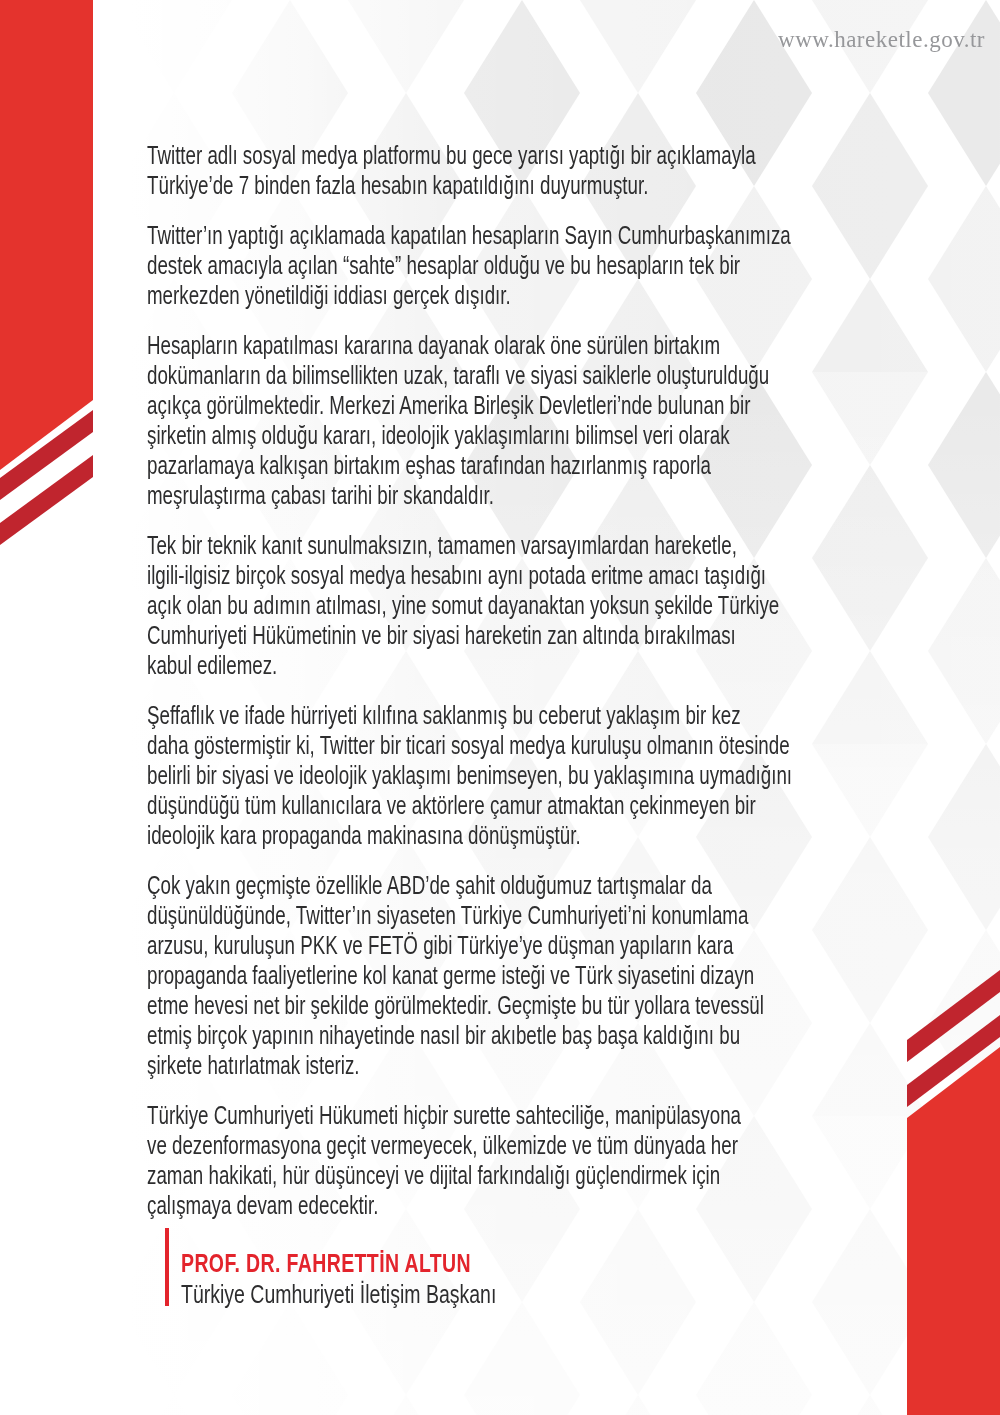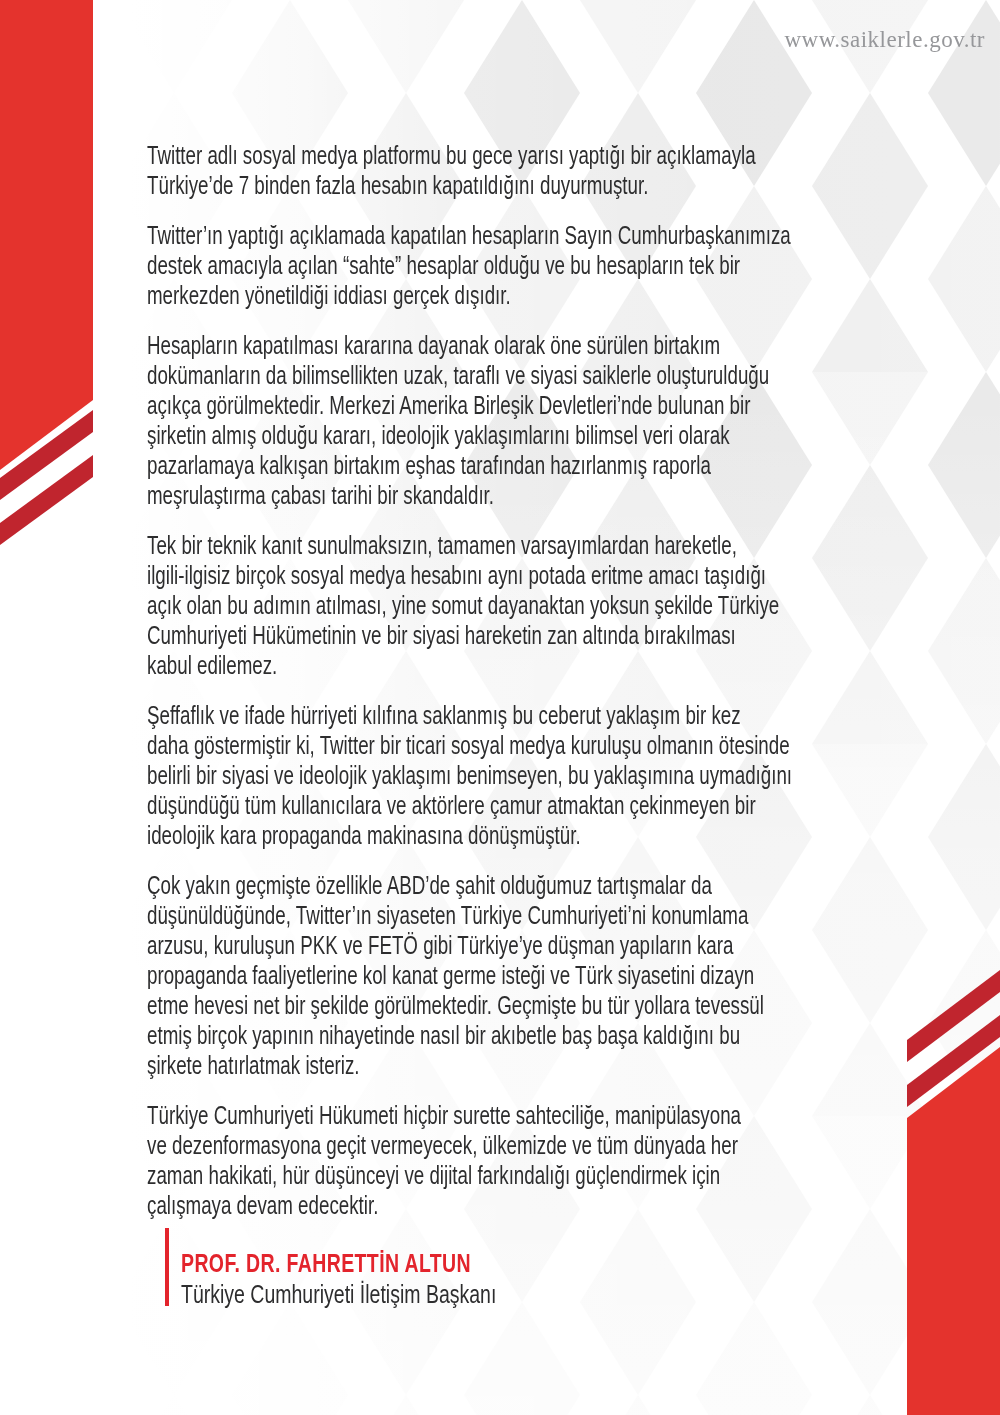--- a/index.html
+++ b/index.html
@@ -100,21 +100,21 @@
     <polygon points="0,478 93,410 93,432 0,500" fill="#c0252e"></polygon>
     <polygon points="0,523 93,455 93,477 0,545" fill="#c0252e"></polygon>
   </svg>
 
   <svg class="ribbon-right" width="93" height="460" xmlns="http://www.w3.org/2000/svg">
     <polygon points="0,163 93,92 93,460 0,460" fill="#e4332d"></polygon>
     <polygon points="0,130 93,60 93,82 0,152" fill="#c0252e"></polygon>
     <polygon points="0,85 93,15 93,37 0,107" fill="#c0252e"></polygon>
   </svg>
 
-  <div class="url">www.saiklerle.gov.tr</div>
+  <div class="url">www.hareketle.gov.tr</div>
 
   <div class="content">
     <p>Twitter adlı sosyal medya platformu bu gece yarısı yaptığı bir açıklamayla
 Türkiye’de 7 binden fazla hesabın kapatıldığını duyurmuştur.</p>
     <p>Twitter’ın yaptığı açıklamada kapatılan hesapların Sayın Cumhurbaşkanımıza
 destek amacıyla açılan “sahte” hesaplar olduğu ve bu hesapların tek bir
 merkezden yönetildiği iddiası gerçek dışıdır.</p>
     <p>Hesapların kapatılması kararına dayanak olarak öne sürülen birtakım
 dokümanların da bilimsellikten uzak, taraflı ve siyasi saiklerle oluşturulduğu
 açıkça görülmektedir. Merkezi Amerika Birleşik Devletleri’nde bulunan bir

